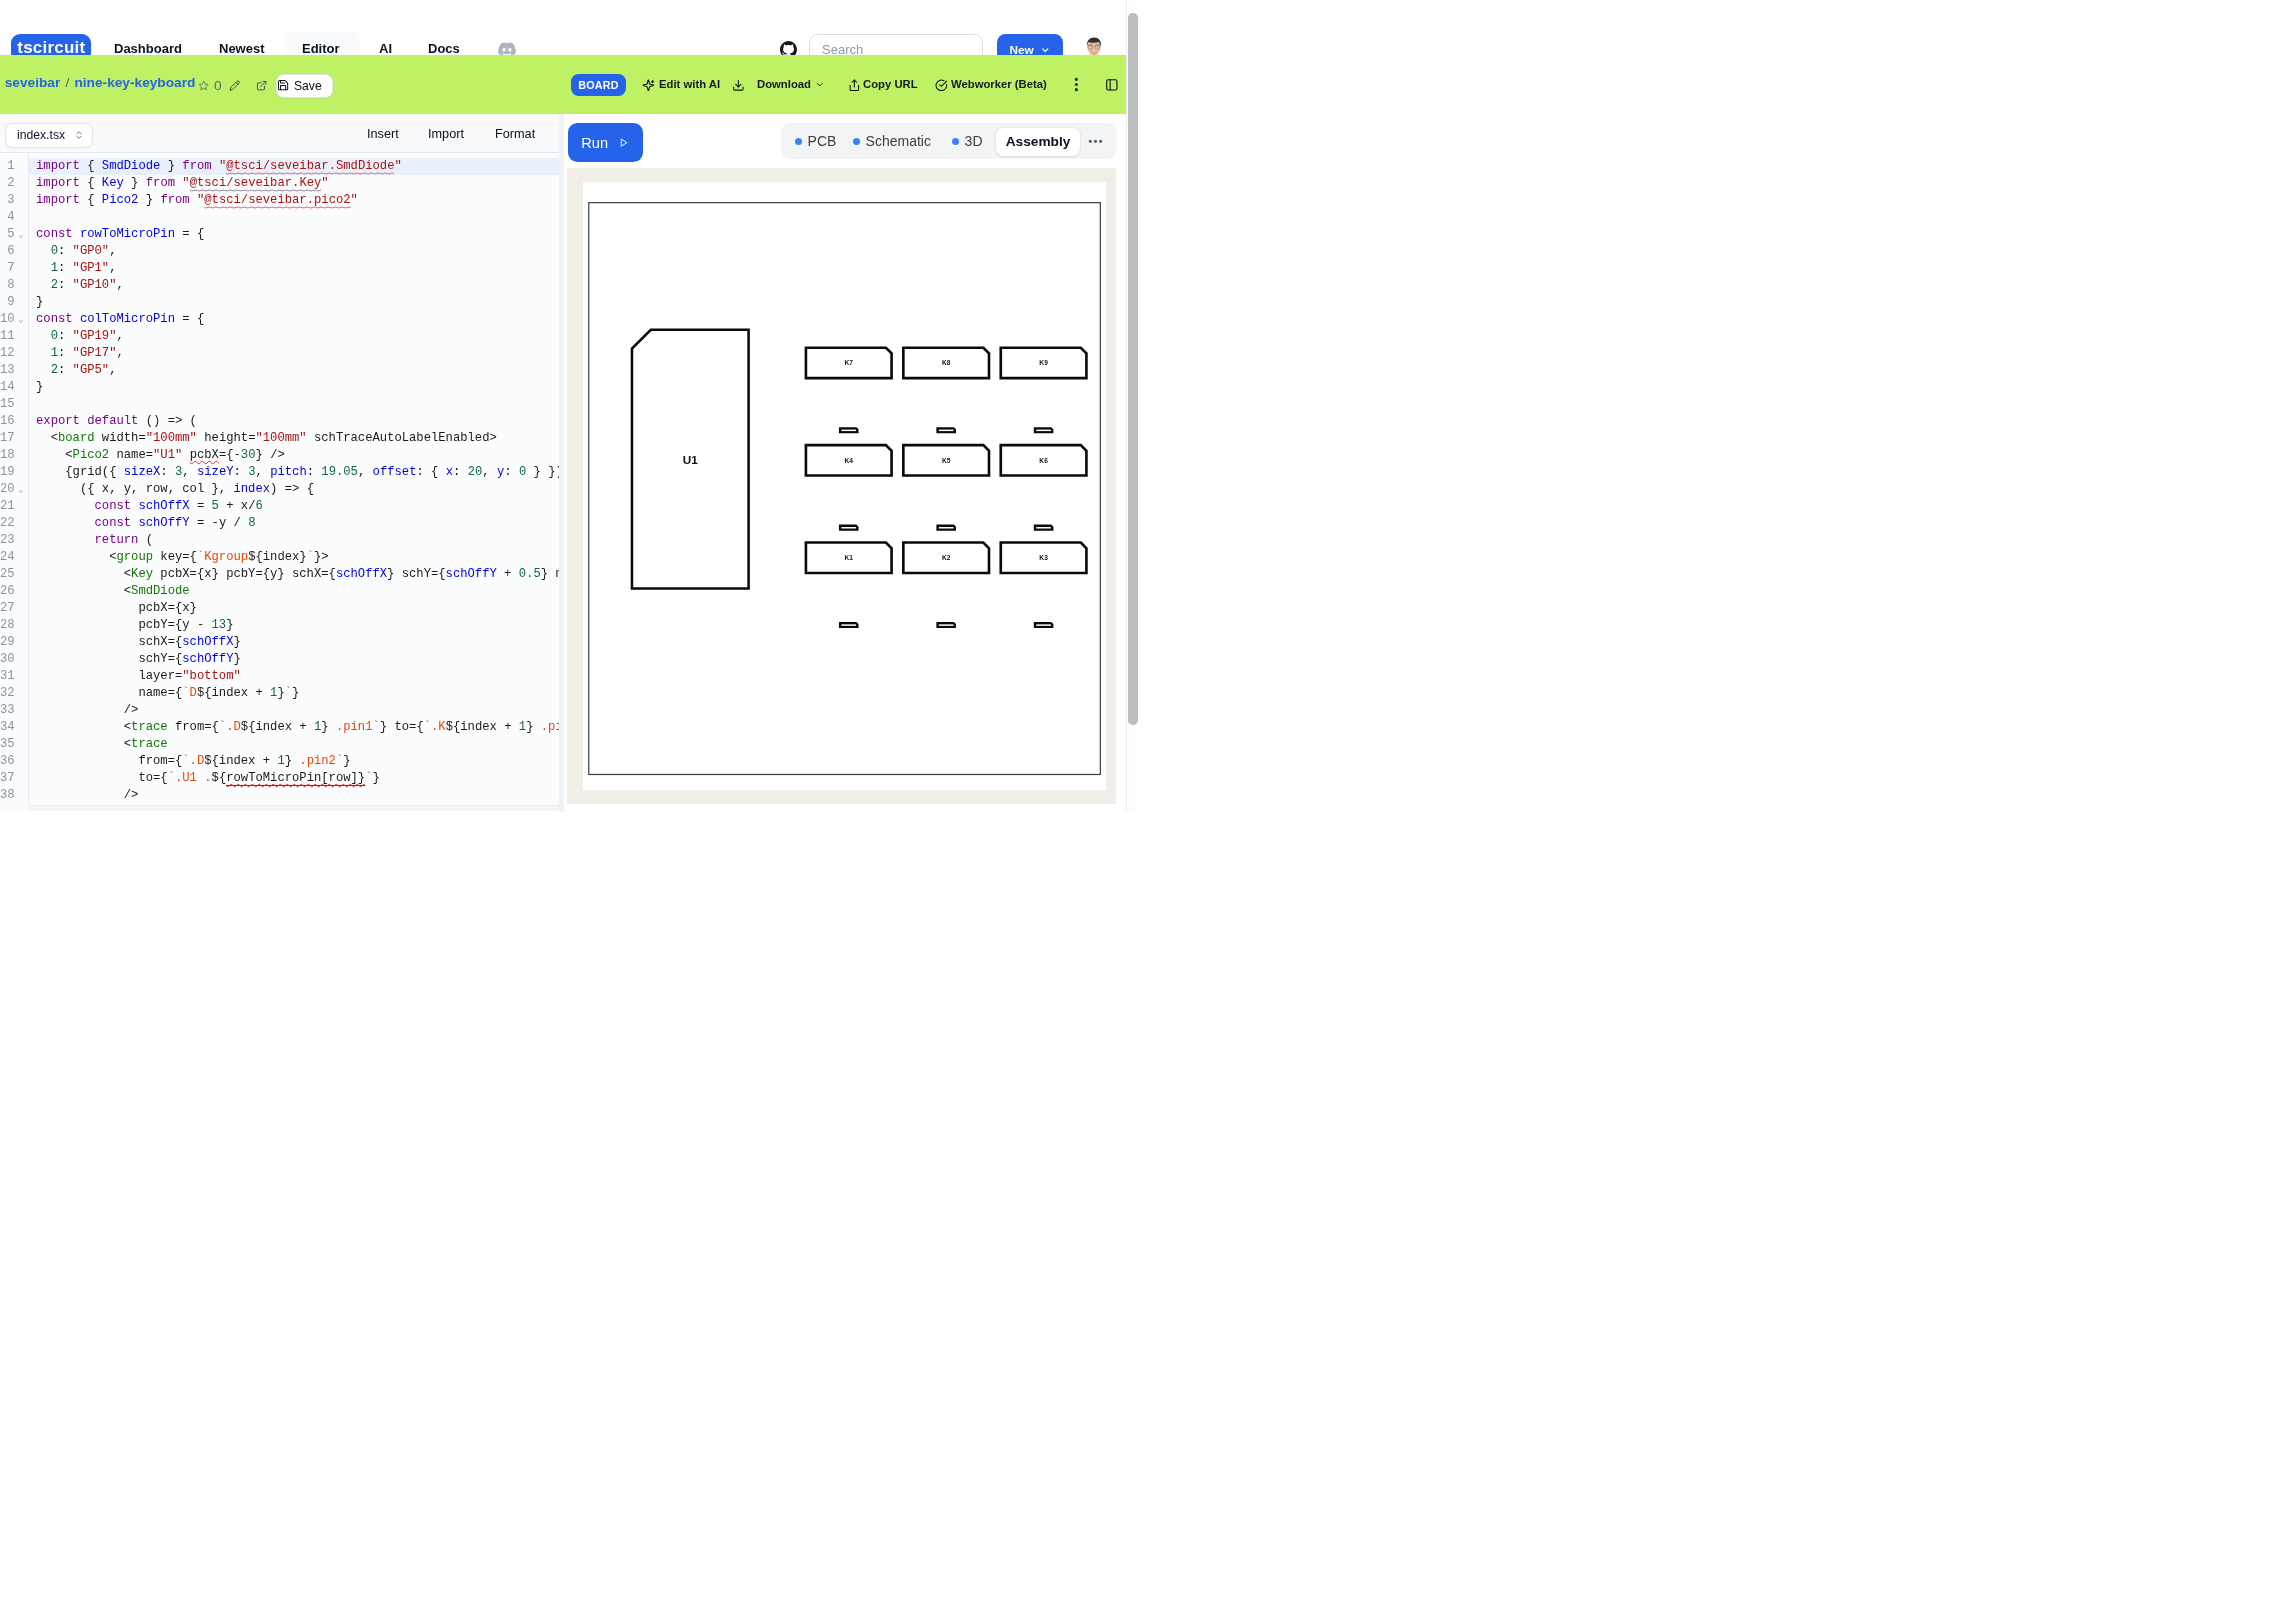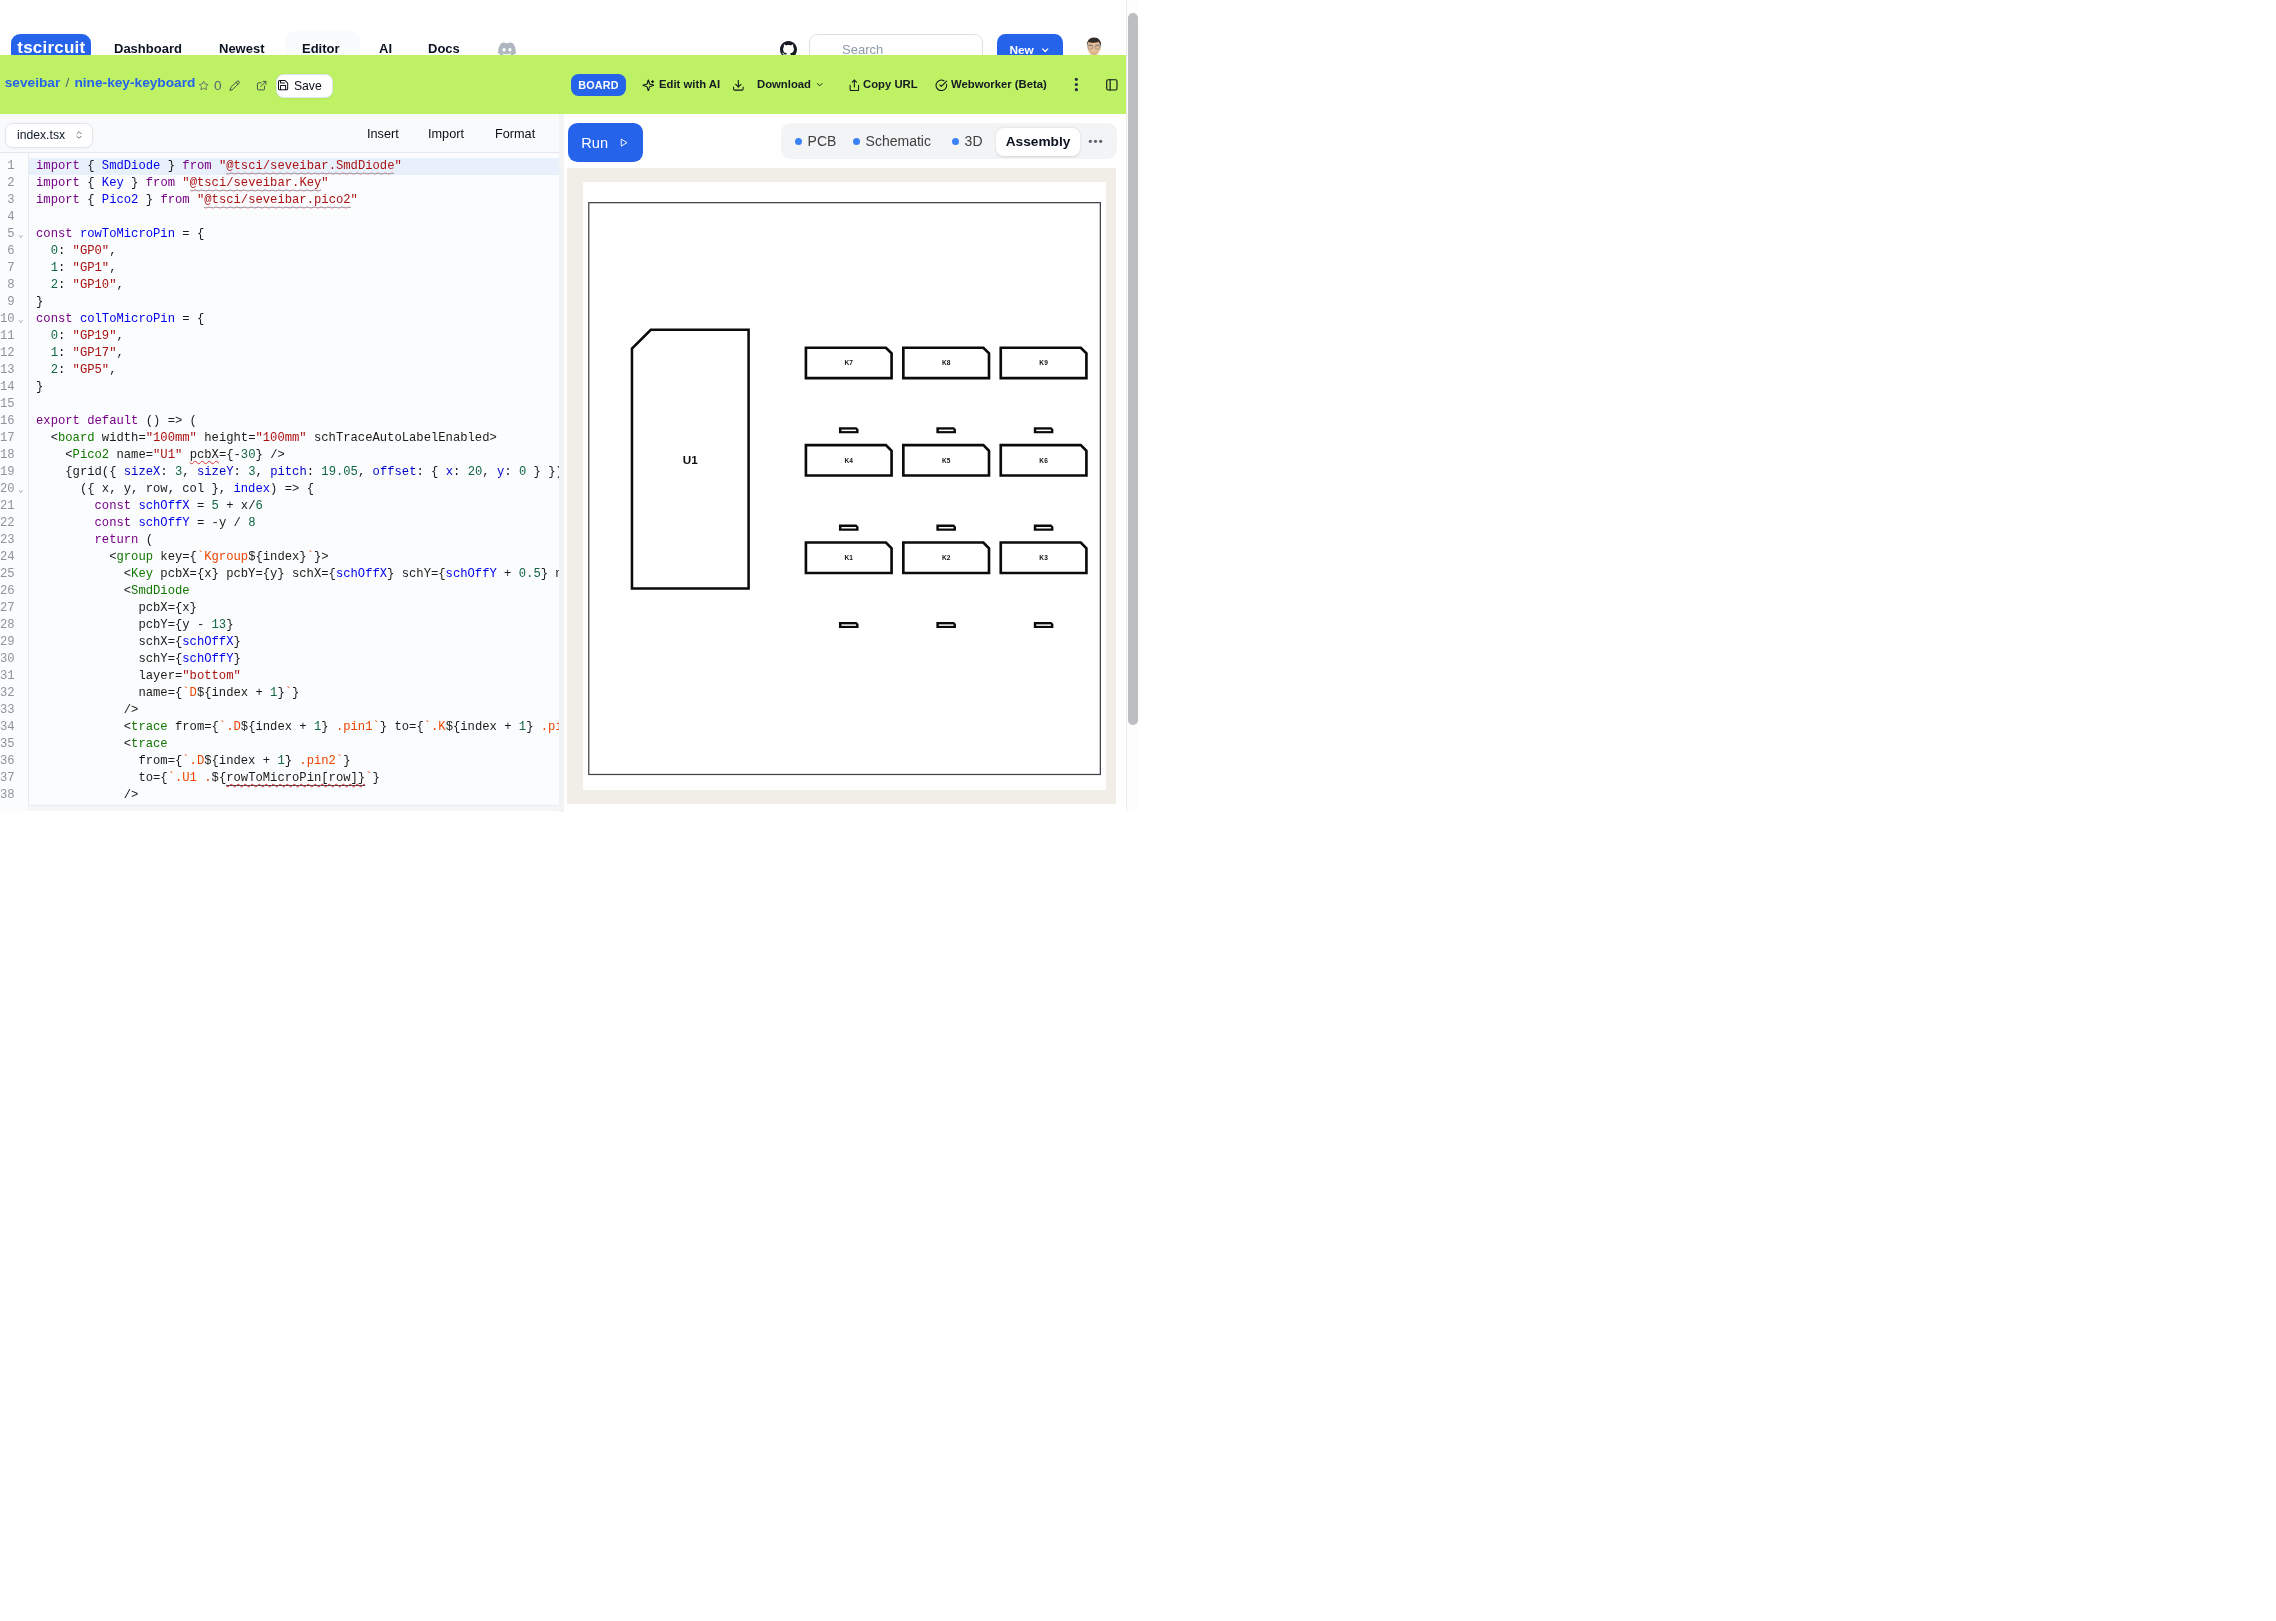--- a/index.html
+++ b/index.html
@@ -4,21 +4,21 @@
 * { margin:0; padding:0; box-sizing:border-box; }
 html,body { width:1138px; height:811px; overflow:hidden; background:#ffffff;
   font-family:"Liberation Sans", sans-serif; -webkit-font-smoothing:antialiased; }
 .abs { position:absolute; }
 #hdr { position:absolute; left:0; top:0; width:1130px; height:54px; background:#fff; border-bottom:0.9px solid #e5e7eb;margin-top:24px; }
 #logo { position:absolute; left:11.3px; top:10px; width:80px; height:29px; background:#2563eb; border-radius:9px;
   color:#fff; font-size:17px; font-weight:700; text-align:center; line-height:28px; letter-spacing:0.2px; }
 .navlink { position:absolute; top:17.4px; font-size:13px; font-weight:600; color:#0b1220; }
 #edul { position:absolute; left:289px; top:40px; width:67px; height:2.8px; background:#2563eb; border-radius:1.9px; }
 #search { position:absolute; left:809px; top:10px; width:174px; height:32px; border:1.4px solid #dbdfe5; border-radius:8.5px;
-  color:#8e99ab; font-size:13px; line-height:29px; padding-left:32px; }
+  color:#8e99ab; font-size:13px; line-height:29px; padding-left:12px; }
 #newbtn { position:absolute; left:997px; top:10px; width:66px; height:32px; background:#2563eb; border-radius:8.5px;
   color:#fff; font-size:11.8px; font-weight:600; display:flex; align-items:center; justify-content:center; gap:6.6px; }
 #row2 { position:absolute; left:0; top:55px; width:1130px; height:59px; background:#bef264; }
 #crumb { position:absolute; left:4.7px; top:20px; font-size:13.7px; font-weight:700; color:#2563eb; }
 #crumb .sl { color:#526071; font-weight:400; padding:0 5.2px; }
 .ic { position:absolute; display:flex; align-items:center; }
 #saveb { position:absolute; left:276px; top:18.5px; width:57px; height:24px; background:#fff; border:0.9px solid #dfe5ec; border-radius:7.5px;
   box-shadow:0 0.9px 1.9px rgba(16,24,40,.05); display:flex; align-items:center; justify-content:flex-start; gap:4.7px;
   font-size:12.2px; font-weight:500; color:#0b0f19; }
 #board { position:absolute; left:571px; top:18.5px; width:55px; height:22px; background:#2563eb; border-radius:7.5px;

